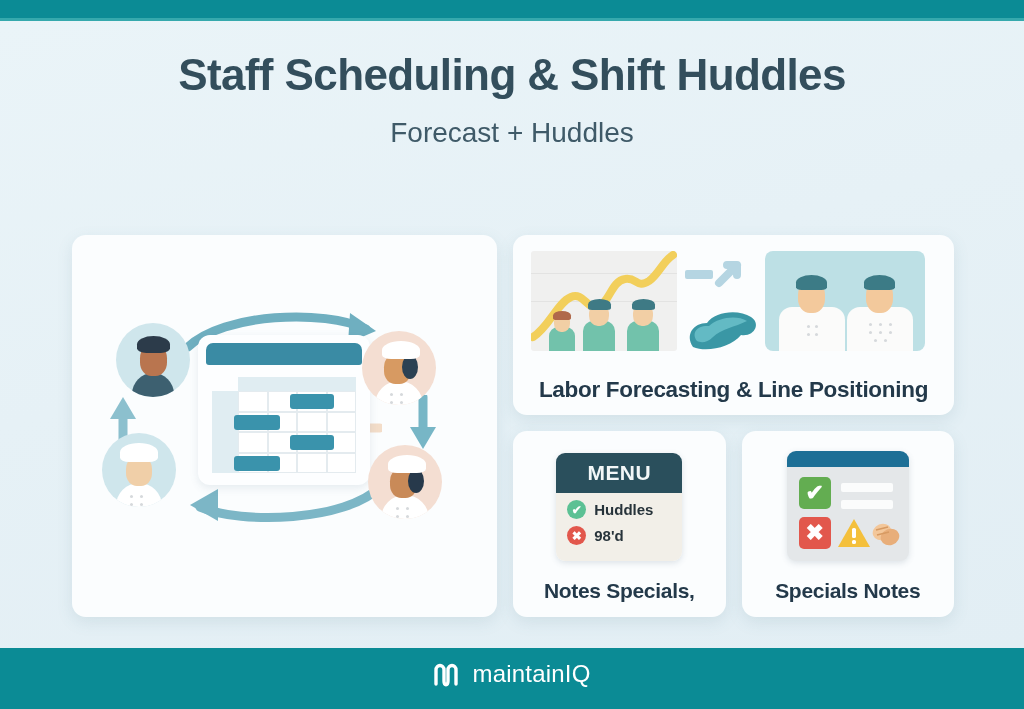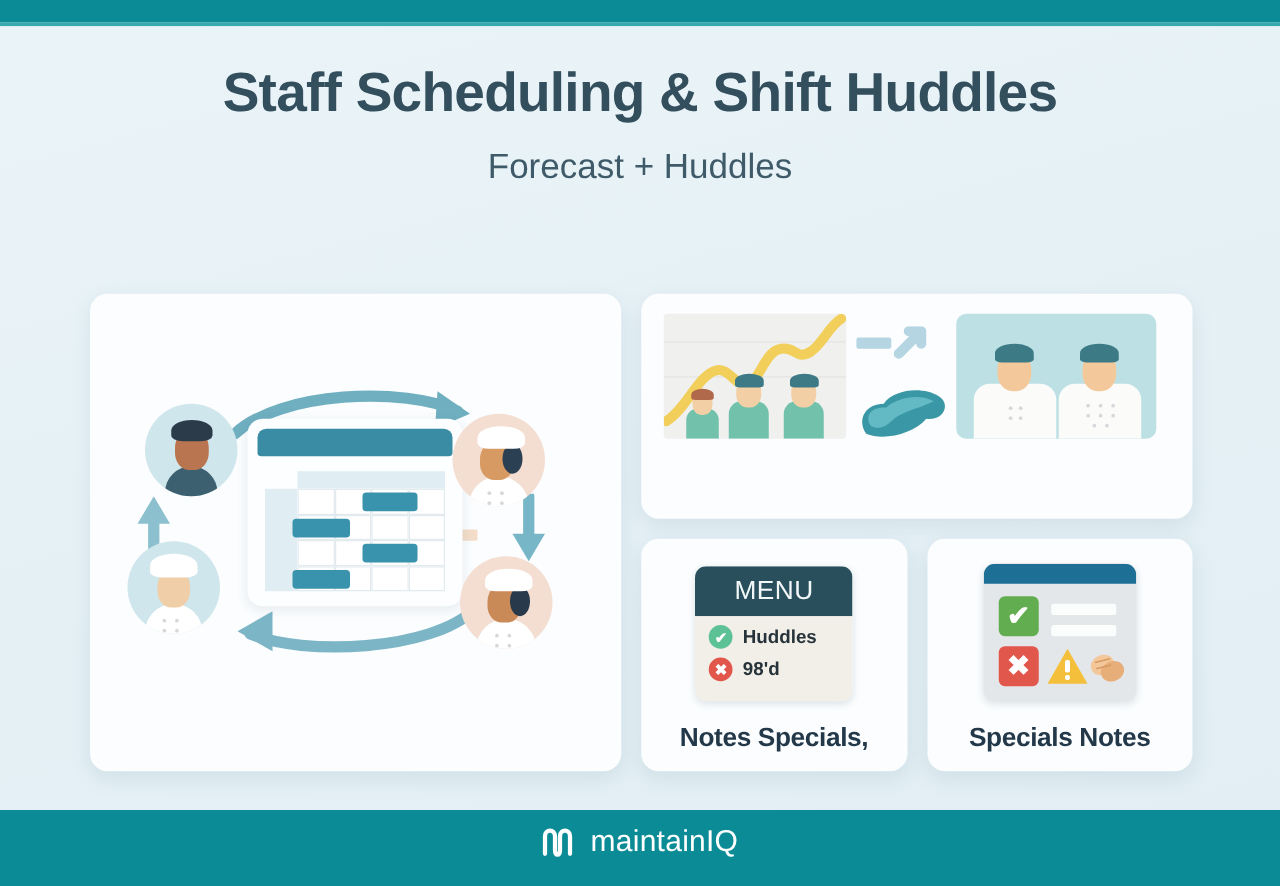--- a/index.html
+++ b/index.html
@@ -133,21 +133,21 @@
 
   
   .menu-board {
     position:absolute; left:50%; transform:translateX(-50%); top:22px;
     width:126px; height:108px; border-radius:9px; overflow:hidden;
     box-shadow:0 2px 6px rgba(60,90,110,0.16);
   }
   .menu-head {
     height:40px; background:#2a4f5c; display:flex;
     align-items:center; justify-content:center;
-    color:#f2f7f8; font-size:21px; font-weight:normal; letter-spacing:0.4px;
+    color:#f2f7f8; font-size:21px; font-weight:bold; letter-spacing:0.4px;
   }
   .menu-body { height:68px; background:#f2efe8; padding:7px 0 0 11px; }
   .menu-row {
     display:flex; align-items:center; gap:8px; margin-bottom:7px;
     font-size:15px; color:#27333a; font-weight:bold;
   }
   .badge {
     width:19px; height:19px; border-radius:50%;
     display:flex; align-items:center; justify-content:center;
     color:#fff; font-size:12px; font-weight:bold; flex:none;
@@ -169,21 +169,21 @@
   .sq-ok { background:#63ad51; left:12px; top:10px; }
   .sq-no { background:#e2574c; left:12px; top:50px; }
   .lineA { position:absolute; left:54px; top:16px; width:52px; height:9px;
            background:#fbfcfc; border-radius:2px; }
   .lineB { position:absolute; left:54px; top:33px; width:52px; height:9px;
            background:#fbfcfc; border-radius:2px; }
 
   
   .logo {
     position:absolute; left:0; top:660px; width:1024px;
-    display:flex; align-items:flex-start; justify-content:center; gap:9px;
+    display:flex; align-items:center; justify-content:center; gap:9px;
   }
   .logo-text {
     color:#ffffff; font-size:24px; letter-spacing:0.2px; font-weight:normal;
   }
 </style>
 </head>
 <body>
 
 <div class="bar-top"></div>
 <div class="bar-top-accent"></div>
@@ -357,20 +357,21 @@
               <div class="dot" style="left:32px;top:50px;"></div>
               <div class="dot" style="left:42px;top:50px;"></div>
               <div class="dot" style="left:22px;top:58px;"></div>
               <div class="dot" style="left:32px;top:58px;"></div>
               <div class="dot" style="left:42px;top:58px;"></div>
               <div class="dot" style="left:27px;top:66px;"></div>
               <div class="dot" style="left:37px;top:66px;"></div>
             </div>
           </div>
         </div>
+        <div class="card-caption lg">Labor Forecasting &amp; Line Positioning</div>
       </div>
 
       <div class="row-bottom">
 
         <div class="card card-sm">
           <div class="menu-board">
             <div class="menu-head">MENU</div>
             <div class="menu-body">
               <div class="menu-row">
                 <span class="badge badge-ok">✔</span>

